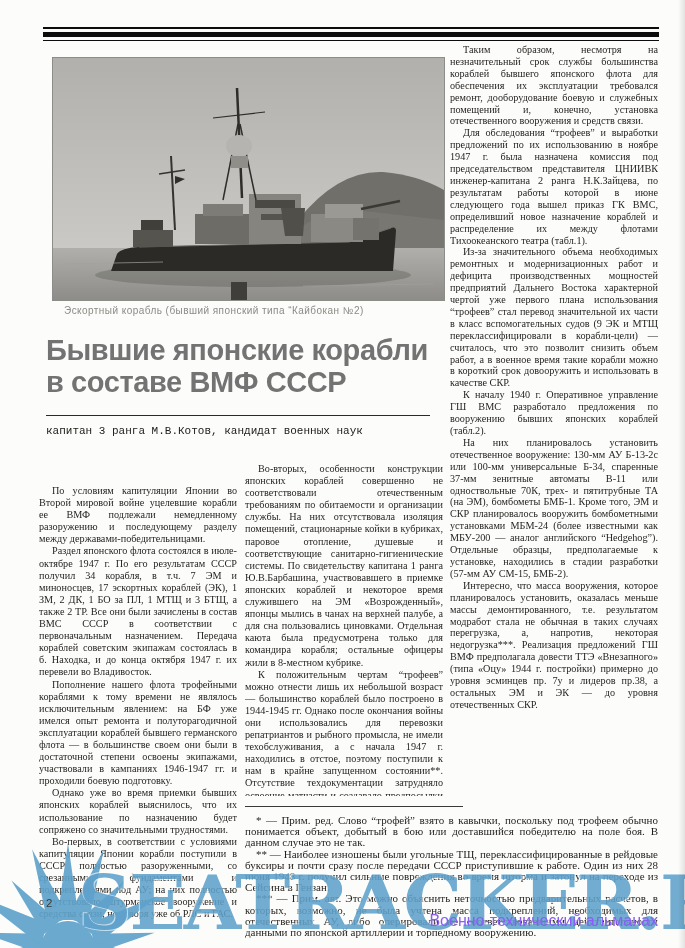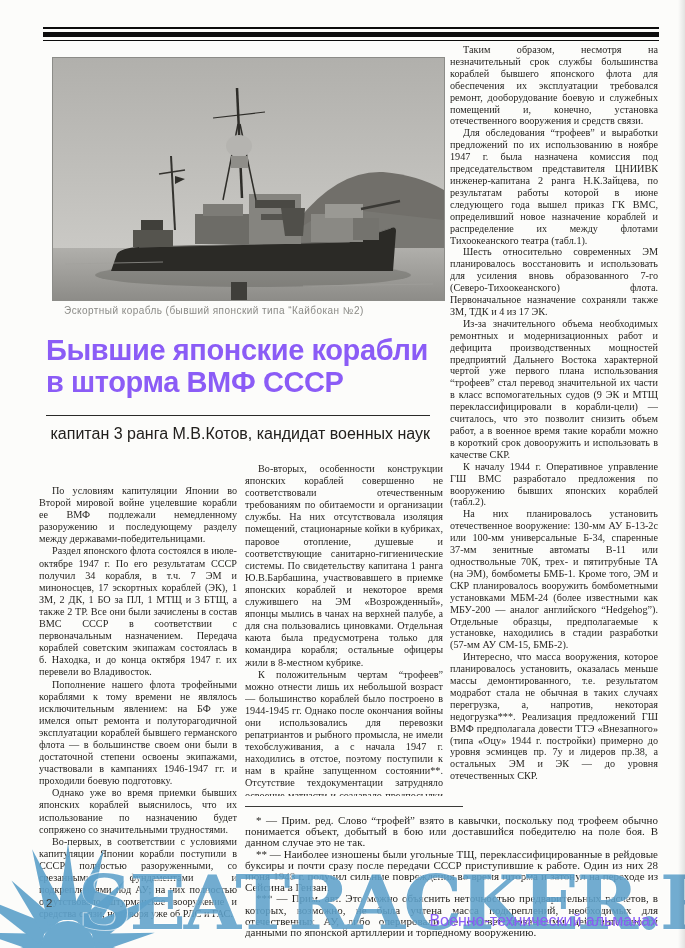--- a/index.html
+++ b/index.html
@@ -11,23 +11,23 @@
   
   .toprule{position:absolute;left:43px;top:27px;width:616px;}
   .toprule .t{height:1.5px;background:#0c0c0c;}
   .toprule .m{height:5.5px;background:#0c0c0c;margin:3px 0 2.5px;}
   .toprule .b{height:1.5px;background:#0c0c0c;}
   
   .photo{position:absolute;left:52px;top:57px;width:391px;height:242px;border:1px solid #8c8c88;box-sizing:content-box;background:#b9b8b4;}
   .photo svg{display:block;}
   .caption{position:absolute;left:48px;top:305px;width:392px;font-family:"Liberation Sans",sans-serif;font-size:10px;letter-spacing:.45px;color:#8a8a86;margin-left:16px;}
   
-  .title{position:absolute;left:46px;top:334px;width:392px;font-family:"Liberation Sans",sans-serif;font-weight:700;font-size:29px;line-height:32px;letter-spacing:-.4px;color:#8b5cf6;}
+  .title{position:absolute;left:46px;top:334px;width:392px;font-family:"Liberation Sans",sans-serif;font-weight:700;font-size:29px;line-height:32px;letter-spacing:-.4px;color:#737373;}
   .title-rule{position:absolute;left:46px;top:415px;width:384px;height:1.3px;background:#2a2a28;}
-  .author{position:absolute;left:46px;top:425px;width:384px;text-align:right;font-family:Liberation Sans, sans-serif;font-size:16px;color:#22201d;}
+  .author{position:absolute;left:46px;top:425px;width:384px;text-align:left;font-family:Liberation Mono, monospace;font-size:11px;color:#22201d;}
   
   .bodycol{position:absolute;font-size:10.2px;line-height:12.1px;text-align:justify;overflow:hidden;}
   .bodycol p{margin:0;text-indent:13px;}
   .col-left{left:39px;top:485px;width:198px;height:437px;}
   .col-middle{left:245px;top:463px;width:198px;height:333px;}
   .col-right{left:450px;top:44px;width:208px;height:760px;line-height:11.9px;}
   
   .footnotes{position:absolute;left:245px;top:806px;width:413px;font-size:11px;line-height:11.2px;text-align:justify;}
   .footnotes .fn-rule{width:218px;height:1px;background:#3a3a38;margin-bottom:8px;}
   .footnotes p{margin:0;text-indent:11px;}
@@ -98,44 +98,43 @@
       <rect x="178" y="224" width="16" height="18" fill="#3f3e3a"></rect>
       <line x1="12" y1="206" x2="110" y2="204" stroke="#a2a19d" stroke-width="1" opacity="0.7"></line>
       <line x1="250" y1="228" x2="380" y2="226" stroke="#a2a19d" stroke-width="1" opacity="0.6"></line>
     </svg>
   </div>
 
   <div class="caption">Эскортный корабль (бывший японский типа “Кайбокан №2)</div>
 
   <div class="title">
     <div>Бывшие японские корабли</div>
-    <div>в шторма ВМФ СССР</div>
+    <div>в составе ВМФ СССР</div>
   </div>
   <div class="title-rule"></div>
   <div class="author">капитан 3 ранга М.В.Котов, кандидат военных наук</div>
 
   <div class="bodycol col-left">
     <p>По условиям капитуляции Японии во Второй мировой войне уцелевшие корабли ее ВМФ подлежали немедленному разоружению и последующему разделу между державами-победительницами.</p>
     <p>Раздел японского флота состоялся в июле-октябре 1947 г. По его результатам СССР получил 34 корабля, в т.ч. 7 ЭМ и миноносцев, 17 эскортных кораблей (ЭК), 1 ЗМ, 2 ДК, 1 БО за ПЛ, 1 МТЩ и 3 БТЩ, а также 2 ТР. Все они были зачислены в состав ВМС СССР в соответствии с первоначальным назначением. Передача кораблей советским экипажам состоялась в б. Находка, и до конца октября 1947 г. их перевели во Владивосток.</p>
     <p>Пополнение нашего флота трофейными кораблями к тому времени не являлось исключительным явлением: на БФ уже имелся опыт ремонта и полуторагодичной эксплуатации кораблей бывшего германского флота — в большинстве своем они были в достаточной степени освоены экипажами, участвовали в кампаниях 1946-1947 гг. и проходили боевую подготовку.</p>
     <p>Однако уже во время приемки бывших японских кораблей выяснилось, что их использование по назначению будет сопряжено со значительными трудностями.</p>
     <p>Во-первых, в соответствии с условиями капитуляции Японии корабли поступили в СССР полностью разоруженными, со срезанными фундаментами и подкреплениями под АУ; на них полностью отсутствовало штурманское вооружение и средства связи, не говоря уже об РЛС и ГАС.</p>
   </div>
 
   <div class="bodycol col-middle">
     <p>Во-вторых, особенности конструкции японских кораблей совершенно не соответствовали отечественным требованиям по обитаемости и организации службы. На них отсутствовала изоляция помещений, стационарные койки в кубриках, паровое отопление, душевые и соответствующие санитарно-гигиенические системы. По свидетельству капитана 1 ранга Ю.В.Барбашина, участвовавшего в приемке японских кораблей и некоторое время служившего на ЭМ «Возрожденный», японцы мылись в чанах на верхней палубе, а для сна пользовались циновками. Отдельная каюта была предусмотрена только для командира корабля; остальные офицеры жили в 8-местном кубрике.</p>
     <p>К положительным чертам “трофеев” можно отнести лишь их небольшой возраст — большинство кораблей было построено в 1944-1945 гг. Однако после окончания войны они использовались для перевозки репатриантов и рыбного промысла, не имели техобслуживания, а с начала 1947 г. находились в отстое, поэтому поступили к нам в крайне запущенном состоянии**. Отсутствие техдокументации затрудняло освоение матчасти и создавало предпосылки к аварийности.</p>
   </div>
 
   <div class="bodycol col-right">
     <p>Таким образом, несмотря на незначительный срок службы большинства кораблей бывшего японского флота для обеспечения их эксплуатации требовался ремонт, дооборудование боевую и служебных помещений и, конечно, установка отечественного вооружения и средств связи.</p>
     <p>Для обследования “трофеев” и выработки предложений по их использованию в ноябре 1947 г. была назначена комиссия под председательством представителя ЦНИИВК инженер-капитана 2 ранга Н.К.Зайцева, по результатам работы которой в июне следующего года вышел приказ ГК ВМС, определивший новое назначение кораблей и распределение их между флотами Тихоокеанского театра (табл.1).</p>
-    <p>Шесть относительно современных ЭМ планировалось восстановить и использовать для усиления вновь образованного 7-го (Северо-Тихоокеанского) флота. Первоначальное назначение сохраняли также ЗМ, ТДК и 4 из 17 ЭК.</p>
     <p>Из-за значительного объема необходимых ремонтных и модернизационных работ и дефицита производственных мощностей предприятий Дальнего Востока характерной чертой уже первого плана использования “трофеев” стал перевод значительной их части в класс вспомогательных судов (9 ЭК и МТЩ переклассифицировали в корабли-цели) — считалось, что это позволит снизить объем работ, а в военное время такие корабли можно в короткий срок довооружить и использовать в качестве СКР.</p>
-    <p>К началу 1944 г. Оперативное управление ГШ ВМС разработало предложения по вооружению бывших японских кораблей (табл.2).</p>
+    <p>К началу 1940 г. Оперативное управление ГШ ВМС разработало предложения по вооружению бывших японских кораблей (табл.2).</p>
     <p>На них планировалось установить отечественное вооружение: 130-мм АУ Б-13-2с или 100-мм универсальные Б-34, спаренные 37-мм зенитные автоматы В-11 или одноствольные 70К, трех- и пятитрубные ТА (на ЭМ), бомбометы БМБ-1. Кроме того, ЭМ и СКР планировалось вооружить бомбометными установками МБМ-24 (более известными как МБУ-200 — аналог английского “Hedgehog”). Отдельные образцы, предполагаемые к установке, находились в стадии разработки (57-мм АУ СМ-15, БМБ-2).</p>
     <p>Интересно, что масса вооружения, которое планировалось установить, оказалась меньше массы демонтированного, т.е. результатом модработ стала не обычная в таких случаях перегрузка, а, напротив, некоторая недогрузка***. Реализация предложений ГШ ВМФ предполагала довести ТТЭ «Внезапного» (типа «Оцу» 1944 г. постройки) примерно до уровня эсминцев пр. 7у и лидеров пр.38, а остальных ЭМ и ЭК — до уровня отечественных СКР.</p>
   </div>
 
   <div class="footnotes">
     <div class="fn-rule"></div>
     <p>* — Прим. ред. Слово “трофей” взято в кавычки, поскольку под трофеем обычно понимается объект, добытый в бою или доставшийся победителю на поле боя. В данном случае это не так.</p>
     <p>** — Наиболее изношены были угольные ТЩ, переклассифицированные в рейдовые буксиры и почти сразу после передачи СССР приступившие к работе. Один из них 28 июня 1948 г. получил сильные повреждения во время шторма и затонул на переходе из Сейсина в Гензан.</p>
     <p>*** — Прим. авт. Это можно объяснить неточностью предварительных расчетов, в которых, возможно, не была учтена масса подкреплений, необходимых для отечественных АУ, либо оперировали не соответствовавшими действительности данными по японской артиллерии и торпедному вооружению.</p>
   </div>

